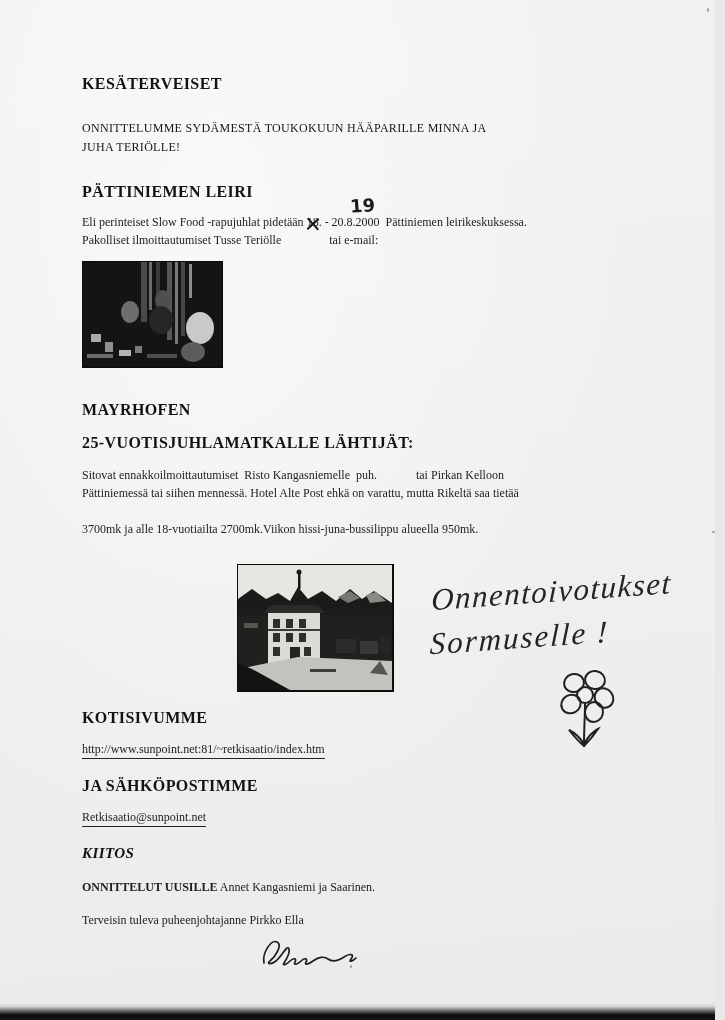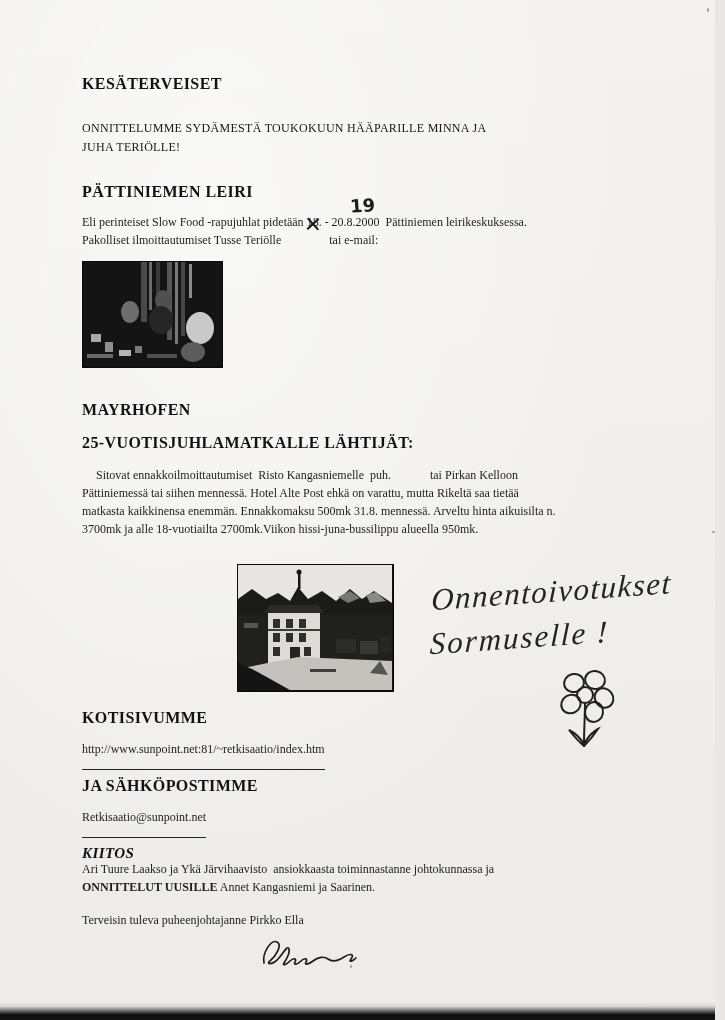--- a/index.html
+++ b/index.html
@@ -16,21 +16,21 @@
       #f1f0ee;
     color:#1c1c1c;
   }
   .abs { position:absolute; }
   .h {
     font-weight:bold; font-size:16px; letter-spacing:0.4px; color:#121212;
     white-space:pre;
   }
   .caps { font-size:12px; letter-spacing:0.3px; color:#171717; white-space:pre; }
   .body-text { font-size:12px; color:#1d1d1d; white-space:pre; }
-  .underlined { border-bottom:1.2px solid #222; padding-bottom:12px; }
+  .underlined { border-bottom:1.2px solid #222; padding-bottom:1px; }
   .photo { border:1.5px solid #0a0a0a; background:#111; }
   .photo svg { display:block; }
   
   .scribble { position:relative; display:inline-block; }
   .scribble::before, .scribble::after {
     content:""; position:absolute; left:-2px; right:-2px; top:50%;
     height:2px; background:#151515; border-radius:2px;
   }
   .scribble::before { transform:rotate(48deg); }
   .scribble::after  { transform:rotate(-42deg); }
@@ -90,23 +90,22 @@
       <rect x="36" y="88" width="12" height="6" fill="#b5b5b5"></rect>
       <rect x="52" y="84" width="7" height="7" fill="#7a7a7a"></rect>
       <rect x="4" y="92" width="26" height="4" fill="#6a6a6a"></rect>
       <rect x="64" y="92" width="30" height="4" fill="#4e4e4e"></rect>
     </svg>
   </div>
 
   <div class="abs h" style="left:82px; top:401px;">MAYRHOFEN</div>
   <div class="abs h" style="left:82px; top:434px;">25-VUOTISJUHLAMATKALLE LÄHTIJÄT:</div>
 
-  <div class="abs body-text" style="left:96px; top:468px;">Sitovat ennakkoilmoittautumiset  Risto Kangasniemelle  puh.             tai Pirkan Kelloon</div>
+  <div class="abs body-text" style="left:82px; top:468px;">Sitovat ennakkoilmoittautumiset  Risto Kangasniemelle  puh.             tai Pirkan Kelloon</div>
   <div class="abs body-text" style="left:82px; top:486px;font-family:Liberation Serif, serif;">Pättiniemessä tai siihen mennessä. Hotel Alte Post ehkä on varattu, mutta Rikeltä saa tietää</div>
-  <div class="abs body-text" style="left:82px; top:504px;">matkasta kaikkinensa enemmän. Ennakkomaksu 500mk 31.8. mennessä. Arveltu hinta aikuisilta n.</div>
   <div class="abs body-text" style="left:82px; top:522px;">3700mk ja alle 18-vuotiailta 2700mk.Viikon hissi-juna-bussilippu alueella 950mk.</div>
 
   <div class="abs photo" style="left:237px; top:564px; width:157px; height:128px;">
     <svg width="154" height="125" viewBox="0 0 154 125">
       <rect x="0" y="0" width="154" height="125" fill="#e6e5e2"></rect>
       <rect x="0" y="48" width="154" height="77" fill="#20201f"></rect>
       <polygon fill="#1b1b1a" points="0,50 0,34 14,24 28,34 40,28 52,36 60,22 70,34 84,26 98,36 112,24 124,34 136,26 154,38 154,50"></polygon>
       <polygon fill="#777772" points="100,32 112,26 122,33 110,38"></polygon>
       <polygon fill="#8a8a84" points="128,30 138,27 148,36 132,38"></polygon>
       <rect x="60" y="8" width="2.5" height="16" fill="#161616"></rect>
@@ -156,21 +155,20 @@
     </svg>
   </div>
 
   <div class="abs h" style="left:82px; top:709px;">KOTISIVUMME</div>
   <div class="abs body-text underlined" style="left:82px; top:742px;">http://www.sunpoint.net:81/~retkisaatio/index.htm</div>
 
   <div class="abs h" style="left:82px; top:777px;">JA SÄHKÖPOSTIMME</div>
   <div class="abs body-text underlined" style="left:82px; top:810px;">Retkisaatio@sunpoint.net</div>
 
   <div class="abs h" style="left:82px; top:845px; font-size:15px;font-style:italic;">KIITOS</div>
-  <div class="abs body-text" style="left:82px; top:862px;">Ari Tuure Laakso ja Ykä Järvihaavisto  ansiokkaasta toiminnastanne johtokunnassa ja</div>
   <div class="abs body-text" style="left:82px; top:880px;"><span style="font-weight:bold;">ONNITTELUT UUSILLE</span><span> Annet Kangasniemi ja Saarinen.</span></div>
 
   <div class="abs body-text" style="left:82px; top:913px;">Terveisin tuleva puheenjohtajanne Pirkko Ella</div>
 
   <div class="abs" style="left:258px; top:933px;">
     <svg width="110" height="38" viewBox="0 0 110 38">
       <path d="M6,30 C4,20 13,6 19,9 C25,12 17,24 12,28 C8,31 13,32 18,28
                C25,22 29,11 31,16 C32,20 28,27 26,30 C24,33 28,32 32,28
                C36,24 39,26 37,29 C35,32 39,32 43,28 C47,24 50,26 48,29
                C46,32 50,32 55,28 C60,24 66,23 70,26 C74,29 80,28 86,24

